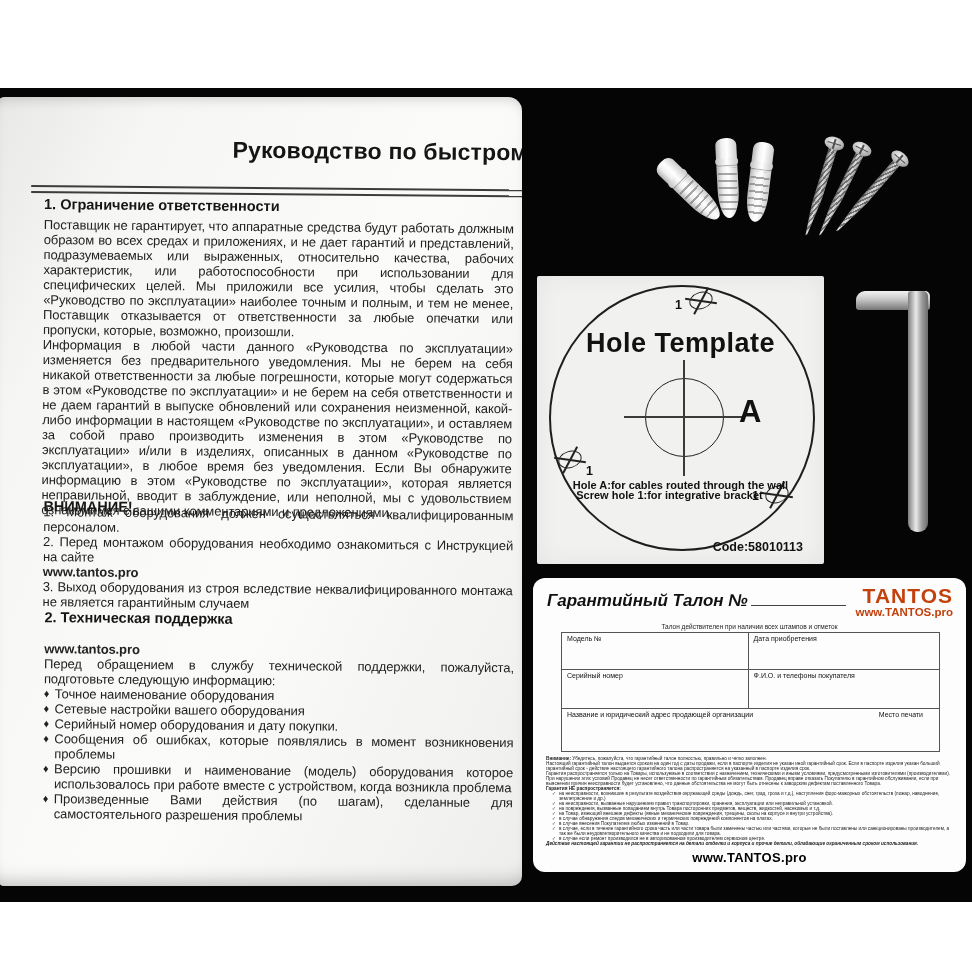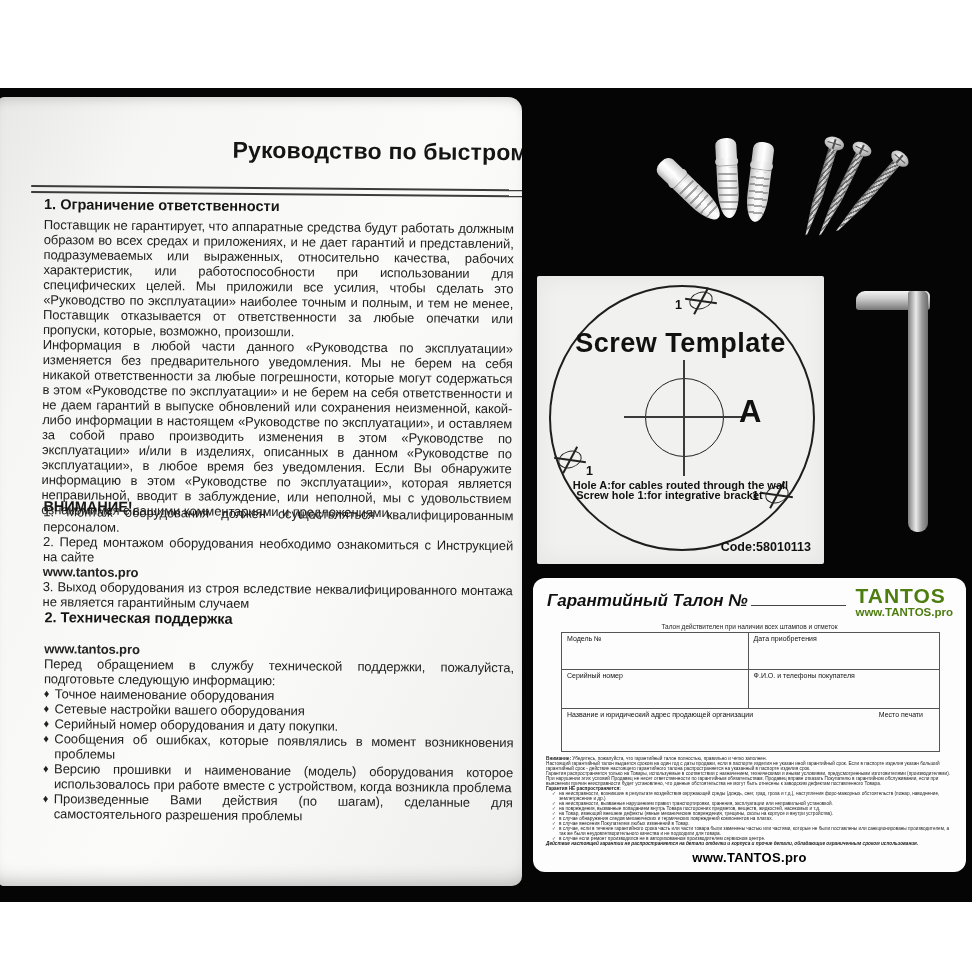--- a/index.html
+++ b/index.html
@@ -71,36 +71,36 @@
   #dt-a{position:absolute;left:202px;top:118px;font-size:31px;font-weight:bold;color:#111;}
   .dt-marker{position:absolute;width:24px;height:17px;}
   .dt-ell{position:absolute;inset:0;border:1.8px solid #222;border-radius:50%;transform:rotate(-18deg);}
   .dt-sl1{position:absolute;left:-3px;top:7.5px;width:30px;height:1.7px;background:#222;transform:rotate(-62deg);}
   .dt-sl2{position:absolute;left:-4px;top:7.5px;width:32px;height:1.7px;background:#222;transform:rotate(8deg);}
   #dt-m1{left:152px;top:16px;} #dt-m2{left:21px;top:175px;} #dt-m3{left:228px;top:210px;}
   .dt-1{position:absolute;font-size:12.5px;font-weight:bold;color:#111;}
   #dt-l1{left:138px;top:22px;} #dt-l2{left:49px;top:188px;} #dt-l3{left:215px;top:213px;}
   .dt-note{position:absolute;left:0;right:0;text-align:center;font-size:11px;font-weight:bold;color:#111;}
   #dt-note1{top:195px;margin-top:8px;} #dt-note2{top:213px;left:-22px;}
-  #dt-code{position:absolute;right:13px;top:264px;font-size:12.5px;font-weight:bold;color:#111;}
+  #dt-code{position:absolute;right:21px;top:264px;font-size:12.5px;font-weight:bold;color:#111;}
 
   
   #hexkey{position:absolute;left:856px;top:291px;width:74px;height:241px;}
   .hex-arm{position:absolute;left:0;top:0;width:74px;height:19px;
     background:linear-gradient(180deg,#f3f3f3,#cccccc 40%,#8d8d8d 85%,#767676);
     border-radius:9px 5px 3px 3px;}
   .hex-shaft{position:absolute;right:2px;top:0;width:20px;height:241px;
     background:linear-gradient(90deg,#7e7e7e,#eaeaea 40%,#9a9a9a 70%,#6c6c6c);
     border-radius:3px 5px 9px 9px;}
 
   
   #w-card{left:533px;top:578px;width:433px;height:294px;background:#fdfdfd;border-radius:12px;}
   #w-title{position:absolute;left:14px;top:13px;font-size:17px;font-weight:bold;font-style:italic;color:#111;}
   .w-num-line{display:inline-block;width:95px;border-bottom:1.5px solid #444;margin-left:3px;}
-  #w-brand{position:absolute;right:13px;top:8px;text-align:left;color:#4d7c0f;}
+  #w-brand{position:absolute;right:13px;top:8px;text-align:right;color:#c2410c;}
   #w-brand .name{font-size:21px;font-weight:bold;letter-spacing:1px;line-height:20px;}
   #w-brand .url{font-size:11.5px;font-weight:bold;}
   #w-note{position:absolute;left:0;right:0;top:45px;text-align:center;font-size:6.5px;color:#222;}
   #w-table{position:absolute;left:28px;top:54px;width:377px;border:1px solid #555;}
   .w-row{display:flex;border-bottom:1px solid #555;}
   .w-row:last-child{border-bottom:none;}
   .w-cell{padding:2px 5px;font-size:7px;color:#111;box-sizing:border-box;}
   .w-c1{width:49.5%;border-right:1px solid #555;}
   .w-c2{width:50.5%;}
   .w-r1{height:36px;} .w-r2{height:38px;} .w-r3{height:42px;}
@@ -212,21 +212,21 @@
       <div class="screw-threads"></div>
     </div>
   <div class="screw-head">
       <div class="slot-h"></div>
       <div class="slot-v"></div>
     </div>
 </div>
 
 <div class="abs" id="dt-card">
   <div id="dt-circle"></div>
-  <div id="dt-title">Screw Template</div>
+  <div id="dt-title">Hole Template</div>
   <div id="dt-inner"></div>
   <div class="dt-line" id="dt-ch-v"></div>
   <div class="dt-line" id="dt-ch-h"></div>
   <div id="dt-a">A</div>
 
   <div class="dt-marker" id="dt-m1">
       <div class="dt-ell"></div>
       <div class="dt-sl1"></div>
       <div class="dt-sl2"></div>
     </div>

